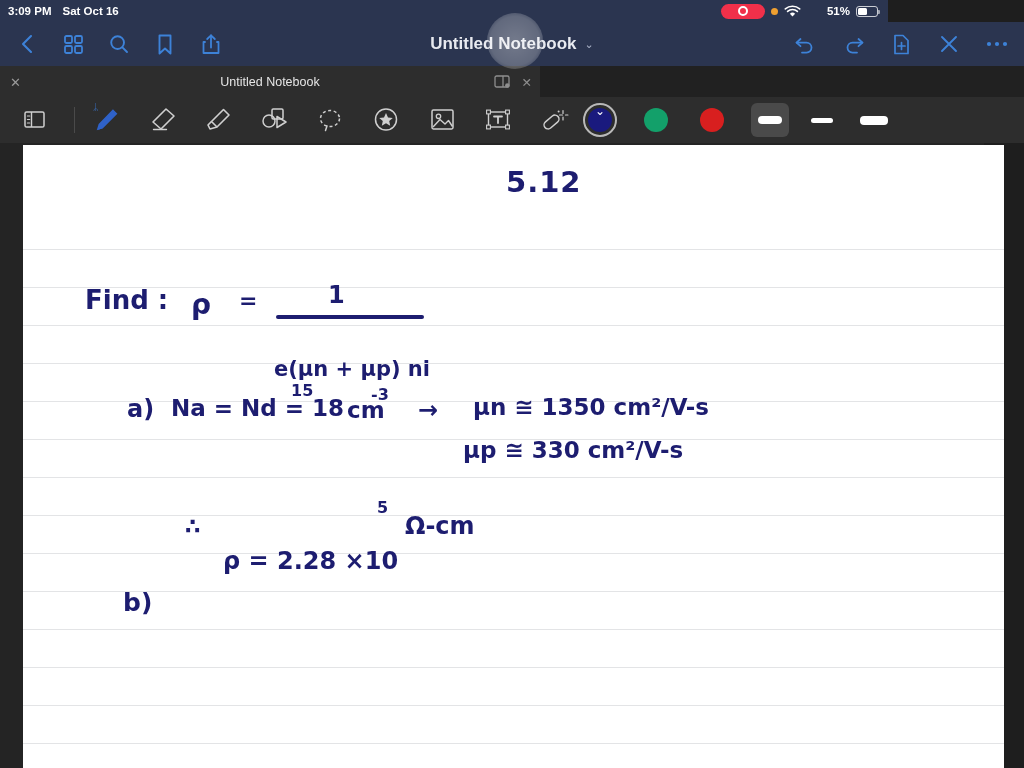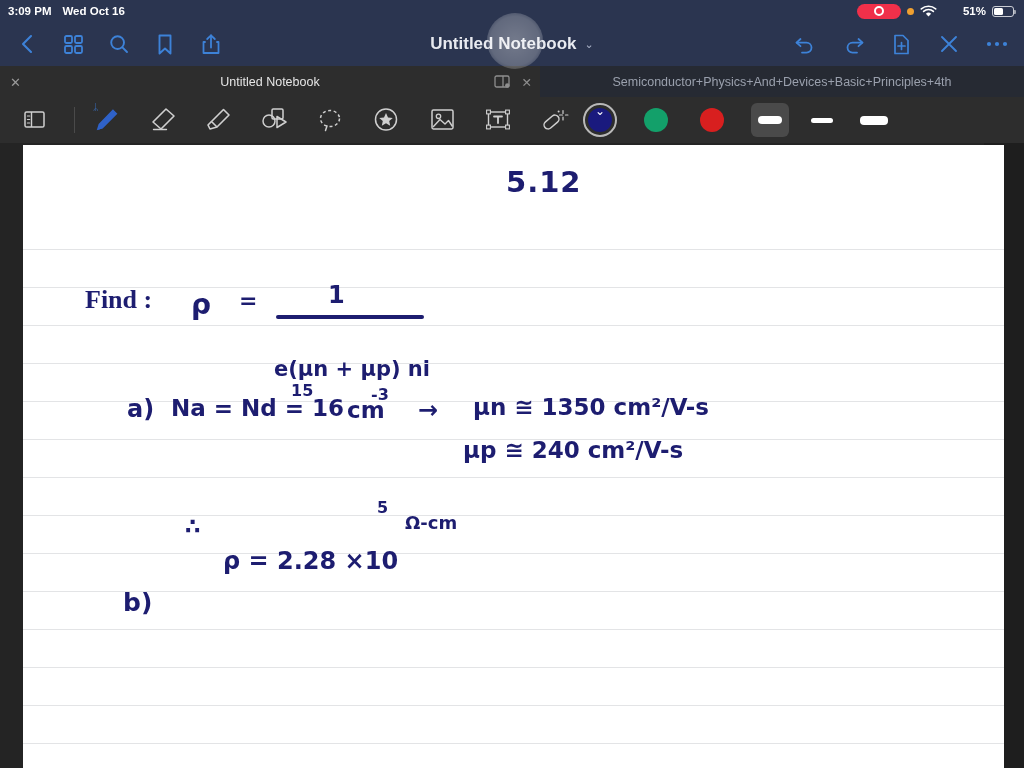--- a/index.html
+++ b/index.html
@@ -7,21 +7,21 @@
     width: 1024px; height: 768px;
     overflow: hidden;
     background: #1e1e1e;
     font-family: "Liberation Sans", sans-serif;
     -webkit-font-smoothing: antialiased;
   }
   #app { position: relative; width: 1024px; height: 768px; }
 
   
   .statusbar {
-    position: absolute; top: 0; left: 0; width: 1024px; height: 22px;
+    position: absolute; top: 0; left: 0; width: 888px; height: 22px;
     background: #2b3category; 
     background: #2b3550;
     display: flex; align-items: center;
     color: #ffffff; font-size: 11.5px; font-weight: bold;
     box-sizing: border-box; padding: 0 10px 0 8px;
   }
   .sb-left { display: flex; align-items: center; gap: 11px; }
   .sb-right { margin-left: auto; display: flex; align-items: center; gap: 6px; }
   .rec-pill {
     width: 44px; height: 15px; border-radius: 8px; background: #f0304a;
@@ -140,21 +140,21 @@
   svg { display: block; }
 </style>
 </head>
 <body>
 
 <div id="app">
 
   <div class="statusbar">
     <div class="sb-left">
       <span>3:09 PM</span>
-      <span>Wed Oct 16</span>
+      <span>Sat Oct 16</span>
     </div>
     <div class="sb-right">
       <span class="rec-pill">
         <span class="rec-dot"></span>
       </span>
       <span class="orange-dot"></span>
       <span class="wifi">
         <svg width="17" height="13" viewBox="0 0 17 13">
           <path d="M8.5 11.6 L5.9 8.7 a4 4 0 0 1 5.2 0 Z" fill="#ffffff"></path>
           <path d="M3.6 6.4 a7.4 7.4 0 0 1 9.8 0" stroke="#ffffff" stroke-width="1.6" fill="none" stroke-linecap="round"></path>
@@ -251,23 +251,20 @@
       <span class="tab-actions">
         <span>
           <svg width="16" height="14" viewBox="0 0 16 14">
             <rect x="1" y="1.5" width="14" height="11" rx="1.6" stroke="#8e8e8e" stroke-width="1.3" fill="none"></rect>
             <path d="M9 1.5 V12.5" stroke="#8e8e8e" stroke-width="1.3"></path>
             <circle cx="13.3" cy="11" r="2.2" fill="#8e8e8e"></circle>
           </svg>
         </span>
         <span>✕</span>
       </span>
-    </div>
-    <div class="tab inactive">
-      <span>Semiconductor+Physics+And+Devices+Basic+Principles+4th</span>
     </div>
   </div>
 
   <div class="toolbar">
 
     <div class="tool">
       <svg width="26" height="24" viewBox="0 0 26 24">
         <rect x="3" y="4" width="19" height="15" rx="1.6" stroke="#cfcfcf" stroke-width="1.5" fill="none"></rect>
         <path d="M9.5 4 V19" stroke="#cfcfcf" stroke-width="1.4"></path>
         <path d="M5.4 8 h2.3 M5.4 11.5 h2.3 M5.4 15 h2.3" stroke="#cfcfcf" stroke-width="1.2" stroke-linecap="round"></path>
@@ -383,40 +380,40 @@
           <div class="rule" style="top: 408px; background: rgb(227, 228, 230);"></div>
           <div class="rule" style="top: 446px; background: rgb(227, 228, 230);"></div>
           <div class="rule" style="top: 484px; background: rgb(227, 228, 230);"></div>
           <div class="rule" style="top: 522px; background: rgb(227, 228, 230);"></div>
           <div class="rule" style="top: 560px; background: rgb(227, 228, 230);"></div>
           <div class="rule" style="top: 598px; background: rgb(227, 228, 230);"></div>
         </div>
 
       <div class="ink hw" style="left:483px; top:20px; font-size:29px; letter-spacing:1px;">5.12</div>
 
-      <div class="ink hw" style="left:62px; top:140px; font-size:26px;font-family:Liberation Serif, serif;">Find :</div>
+      <div class="ink hw" style="left:62px; top:140px; font-size:26px;">Find :</div>
       <div class="ink hw" style="left:168px; top:143px; font-size:28px;">ρ</div>
       <div class="ink hw" style="left:216px; top:143px; font-size:22px;">=</div>
 
       <div class="ink hw" style="left:305px; top:136px; font-size:24px;">1</div>
       <div style="position:absolute;left:253px;top:170px;width:148px;height:3.5px;background:#1d1d70;border-radius:2px;"></div>
       <div class="ink hw" style="left:251px; top:180px; font-size:21px;margin-top:32px;">e(μn + μp) ni</div>
 
       <div class="ink hw" style="left:104px; top:250px; font-size:24px;">a)</div>
-      <div class="ink hw" style="left:148px; top:250px; font-size:23px;">Na = Nd = 16</div>
+      <div class="ink hw" style="left:148px; top:250px; font-size:23px;">Na = Nd = 18</div>
       <div class="ink hw" style="left:268px; top:236px; font-size:16px;">15</div>
       <div class="ink hw" style="left:324px; top:252px; font-size:23px;">cm</div>
       <div class="ink hw" style="left:348px; top:240px; font-size:16px;">-3</div>
       <div class="ink hw" style="left:395px; top:251px; font-size:24px;">→</div>
 
       <div class="ink hw" style="left:450px; top:249px; font-size:23px;">μn ≅ 1350 cm²/V-s</div>
-      <div class="ink hw" style="left:440px; top:292px; font-size:23px;">μp ≅ 240 cm²/V-s</div>
+      <div class="ink hw" style="left:440px; top:292px; font-size:23px;">μp ≅ 330 cm²/V-s</div>
 
       <div class="ink hw" style="left:162px; top:369px; font-size:22px;">∴</div>
       <div class="ink hw" style="left:200px; top:366px; font-size:24px;margin-top:36px;">ρ = 2.28 ×10</div>
       <div class="ink hw" style="left:354px; top:353px; font-size:16px;">5</div>
-      <div class="ink hw" style="left:382px; top:367px; font-size:18px;text-align:center;">Ω-cm</div>
+      <div class="ink hw" style="left:382px; top:367px; font-size:24px;text-align:center;">Ω-cm</div>
 
       <div class="ink hw" style="left:100px; top:443px; font-size:25px;">b)</div>
 
     </div>
   </div>
 </div>
 
 </body></html>

